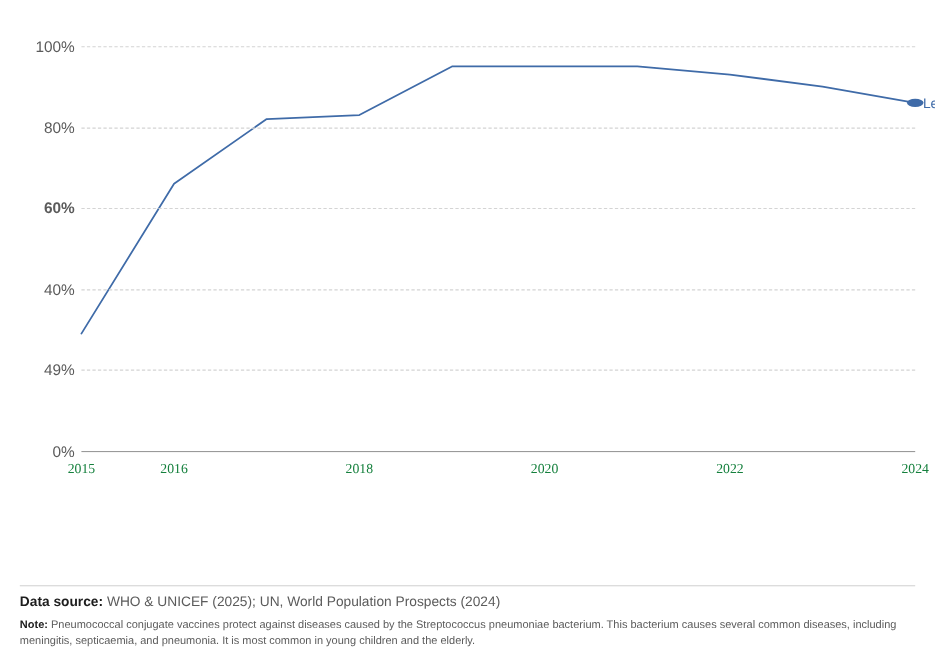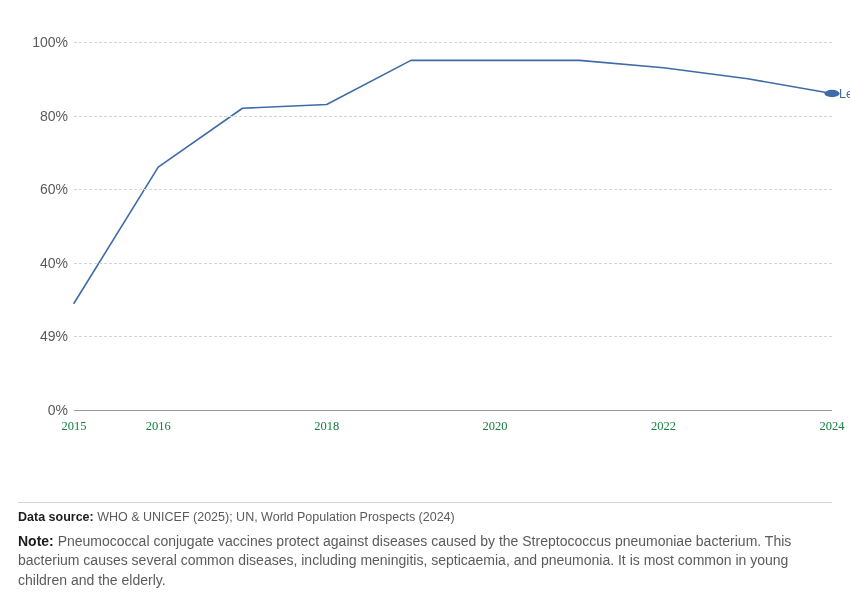--- a/index.html
+++ b/index.html
@@ -135,21 +135,21 @@
   .note strong {
     color: #1d1d1d;
     font-weight: bold;
   }
   .footer-right {
     color: #5b5b5b;
     white-space: nowrap;
   }
   .note {
     margin-top: 8px;
-    font-size: 14px;
+    font-size: 10px;
     color: #5b5b5b;
     line-height: 1.38;
     max-width: 800px;
   }
 </style>
 </head>
 <body>
 
 <div class="page">
 
@@ -160,21 +160,21 @@
           <polyline points="0,71 11.11111111111111,34 22.22222222222222,18 33.33333333333333,17 44.44444444444444,5 55.55555555555556,5 66.66666666666666,5 77.77777777777779,7 88.88888888888889,10 100,14" fill="none" stroke="#3f6ba8" stroke-width="1.6" vector-effect="non-scaling-stroke" stroke-linejoin="round" stroke-linecap="round"></polyline>
           <circle cx="100" cy="14" r="1" fill="#3f6ba8" vector-effect="non-scaling-stroke"></circle>
         </svg>
     <div class="gridline zero" style="top: 100%;"></div>
         <div class="ytick" style="top: 100%;">0%</div>
         <div class="gridline" style="top: 80%;"></div>
         <div class="ytick" style="top: 80%;">49%</div>
         <div class="gridline" style="top: 60%;"></div>
         <div class="ytick" style="top: 60%;">40%</div>
         <div class="gridline" style="top: 40%;"></div>
-        <div class="ytick" style="top: 40%;">60%</div>
+        <div class="ytick" style="top: 40%; font-weight: bold;">60%</div>
         <div class="gridline" style="top: 20%;"></div>
         <div class="ytick" style="top: 20%;">80%</div>
         <div class="gridline" style="top: 0%;"></div>
         <div class="ytick" style="top: 0%;">100%</div>
         <div class="xtick" style="left: 0%;">2015</div>
         <div class="xtick" style="left: 11.1111%;">2016</div>
         <div class="xtick" style="left: 33.3333%;">2018</div>
         <div class="xtick" style="left: 55.5556%;">2020</div>
         <div class="xtick" style="left: 77.7778%;">2022</div>
         <div class="xtick" style="left: 100%;">2024</div>

